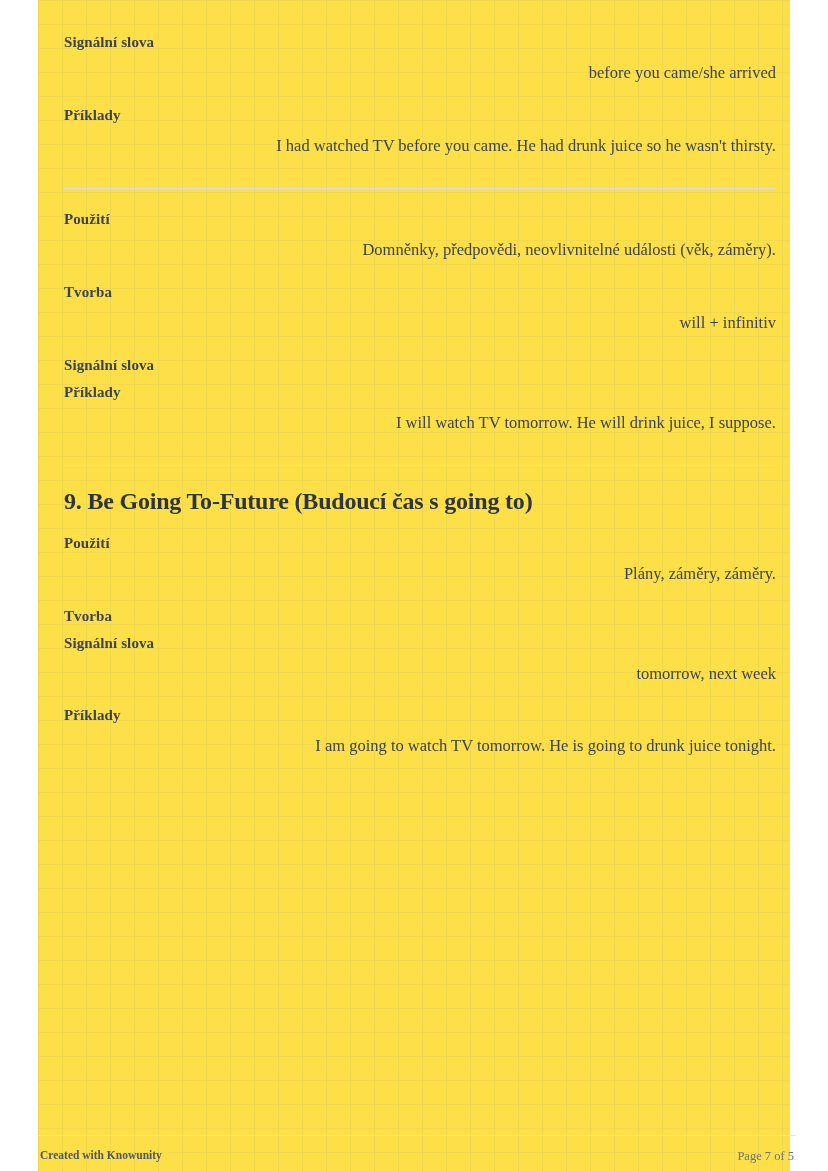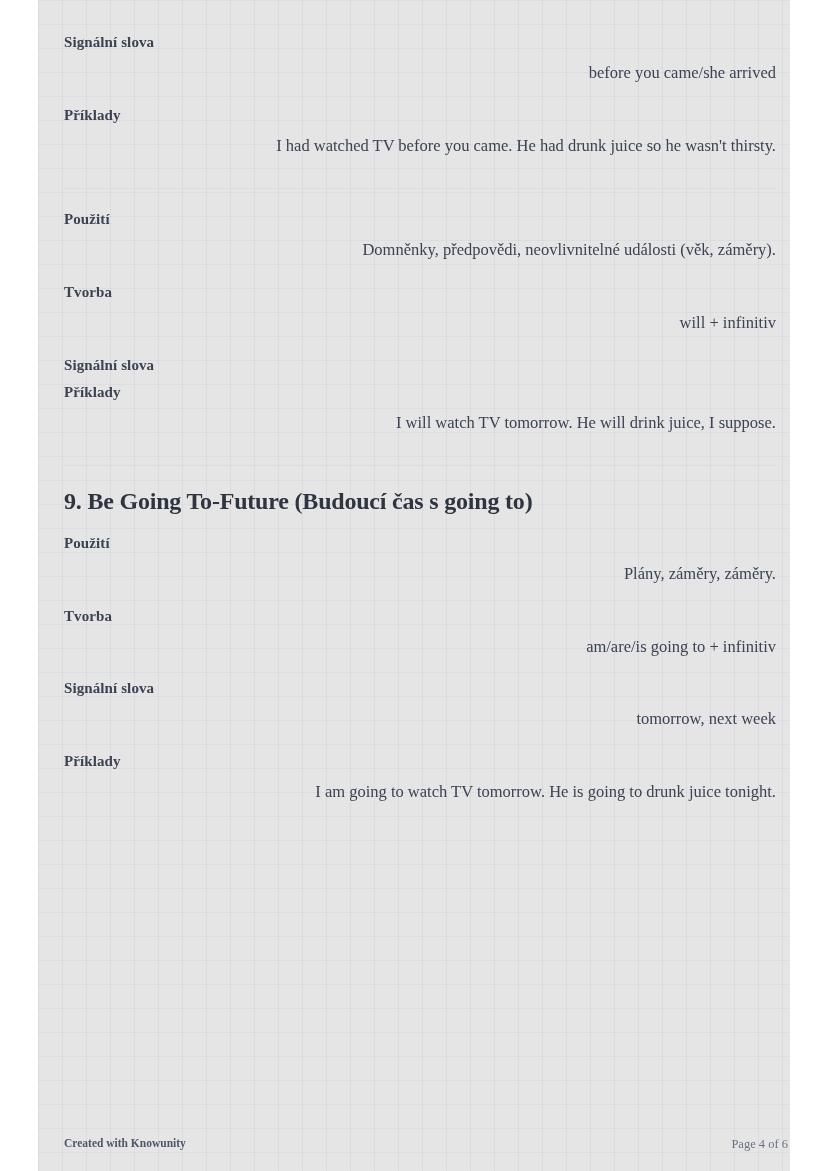--- a/index.html
+++ b/index.html
@@ -11,21 +11,21 @@
     height: 1171px;
     background: #ffffff;
     font-family: "Liberation Serif", serif;
     color: #2e3440;
     overflow: hidden;
   }
   .page {
     position: relative;
     width: 828px;
     height: 1171px;
-    background: #e5e5e5;
+    background: #fde047;
     box-sizing: border-box;
   }
   
   .grid-overlay {
     position: absolute;
     left: 38px;
     top: 0px;
     right: 38px;
     bottom: 0px;
     background-image:
@@ -82,24 +82,23 @@
     font-weight: bold;
     font-size: 24px;
     color: #2e3440;
     margin: 0 0 20px 0;
     letter-spacing: -0.2px;
   }
   .block { margin-bottom: 0; }
   .footer {
     position: absolute;
     left: 38px;
-    right: 38px;
+    right: 32px;
     bottom: 0;
-    height: 48px;
-    margin-left: 24px;
+    height: 36px;
   }
   .footer-line {
     position: absolute;
     left: 0;
     right: 0;
     top: 0;
     border-top: 1px solid #e1e4ea;
   }
   .footer-left {
     position: absolute;
@@ -148,27 +147,26 @@
       <p class="value last">I will watch TV tomorrow. He will drink juice, I suppose.</p>
     </div>
 
     <hr class="section-rule">
 
     <div class="block">
       <h2 class="section-title">9. Be Going To-Future (Budoucí čas s going to)</h2>
       <p class="label">Použití</p>
       <p class="value">Plány, záměry, záměry.</p>
       <p class="label">Tvorba</p>
-      <p class="value">am/are/is going to + infinitiv</p>
       <p class="label">Signální slova</p>
       <p class="value">tomorrow, next week</p>
       <p class="label">Příklady</p>
       <p class="value last">I am going to watch TV tomorrow. He is going to drunk juice tonight.</p>
     </div>
 
   </div>
 
   <div class="footer">
     <div class="footer-line"></div>
     <div class="footer-left">Created with Knowunity</div>
-    <div class="footer-right">Page 4 of 6</div>
+    <div class="footer-right">Page 7 of 5</div>
   </div>
 </div>
 
 </body></html>

